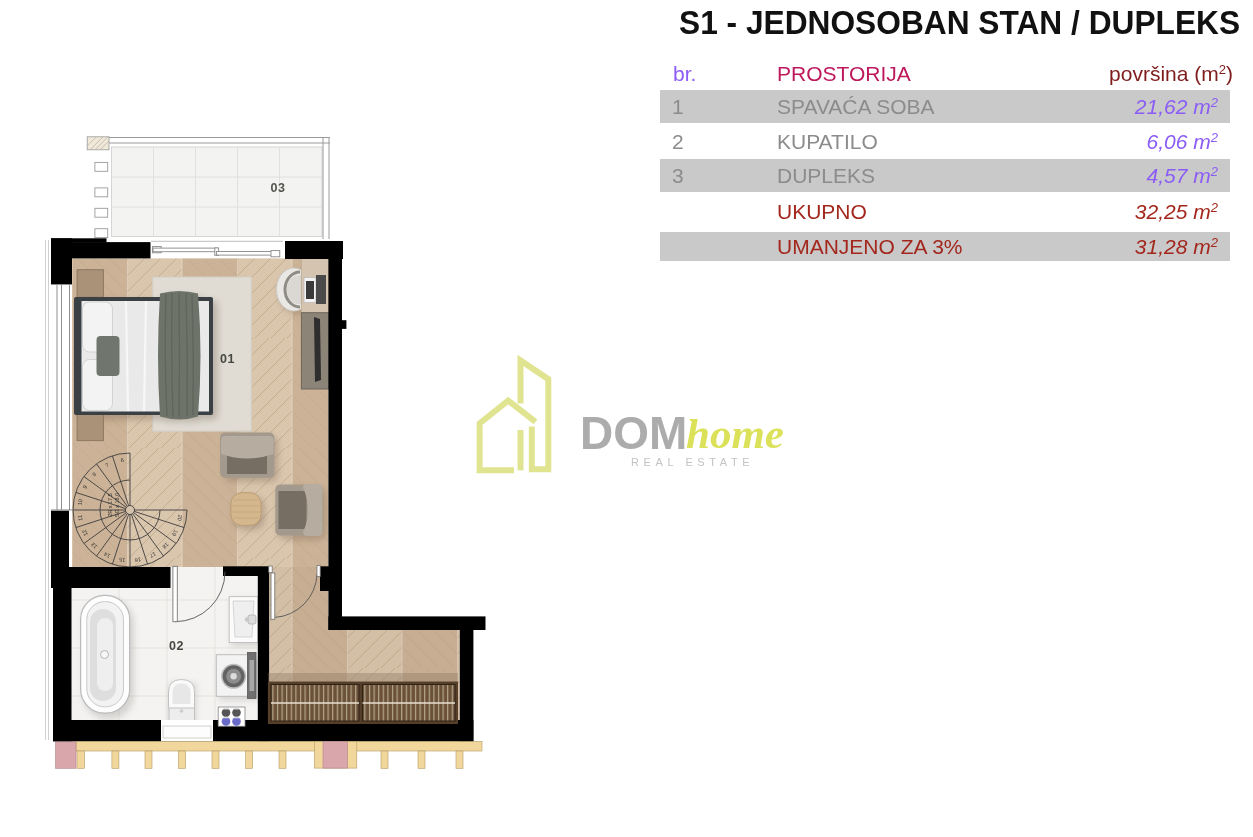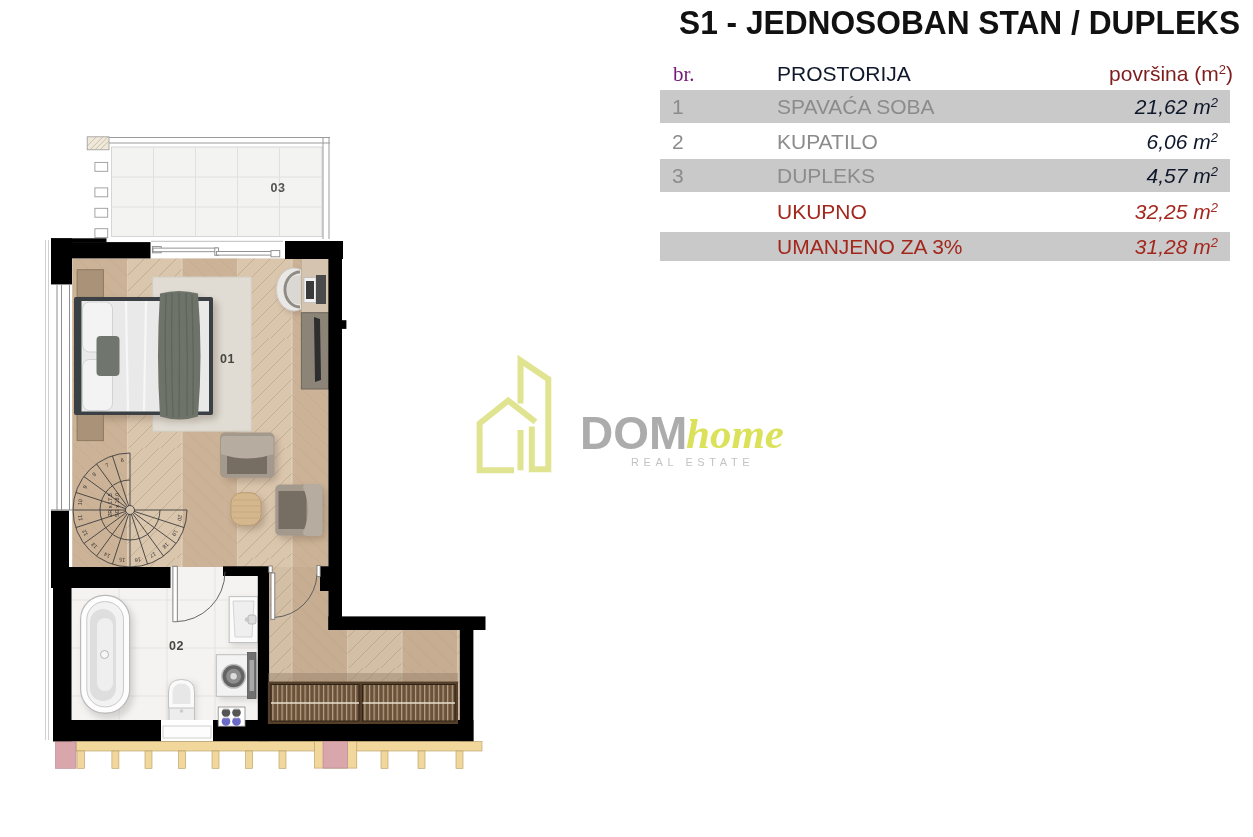--- a/index.html
+++ b/index.html
@@ -2,32 +2,32 @@
 <html><head>
 <meta charset="utf-8">
 <style>
   html,body{margin:0;padding:0;background:#ffffff;width:1253px;height:837px;overflow:hidden;
     font-family:"Liberation Sans", sans-serif;}
   .abs{position:absolute;}
   #page{position:relative;width:1253px;height:704px;}
   .band{position:absolute;left:660px;width:570px;background:#c9c9c9;}
   .rowtxt{position:absolute;font-size:21px;color:#8c8c8c;white-space:nowrap;}
   .num{position:absolute;left:672px;font-size:21px;color:#8c8c8c;}
-  .area{position:absolute;right:35px;font-size:21px;color:#0f172a;font-style:italic;text-align:right;white-space:nowrap;}
+  .area{position:absolute;right:35px;font-size:21px;color:#8b5cf6;font-style:italic;text-align:right;white-space:nowrap;}
   .red{color:#a3271d !important;}
   sup{font-size:62%;vertical-align:baseline;position:relative;top:-0.55em;}
 </style>
 </head>
 <body>
 <div id="page">
 
 <div class="abs" style="left:679px;top:3px;font-size:34px;font-weight:bold;color:#111;white-space:nowrap;transform:scaleX(0.932);transform-origin:left top;">S1 - JEDNOSOBAN STAN / DUPLEKS</div>
 
-<div class="abs" style="left:673px;top:62px;font-size:21px;color:#701a75;font-family:Liberation Serif, serif;">br.</div>
-<div class="abs" style="left:777px;top:62px;font-size:21px;color:#0f172a;">PROSTORIJA</div>
+<div class="abs" style="left:673px;top:62px;font-size:21px;color:#8b5cf6;">br.</div>
+<div class="abs" style="left:777px;top:62px;font-size:21px;color:#be185d;">PROSTORIJA</div>
 <div class="abs" style="right:20px;top:62px;font-size:21px;color:#7f1d1d;">površina (m<sup>2</sup>)</div>
 
 <div class="band" style="top:90px;height:33px;"></div>
 
 <div class="band" style="top:159px;height:33px;"></div>
 
 <div class="band" style="top:232px;height:29px;"></div>
 
 <div class="num" style="top:95px;">1</div>
 <div class="rowtxt" style="left:777px;top:95px;">SPAVAĆA SOBA</div>

